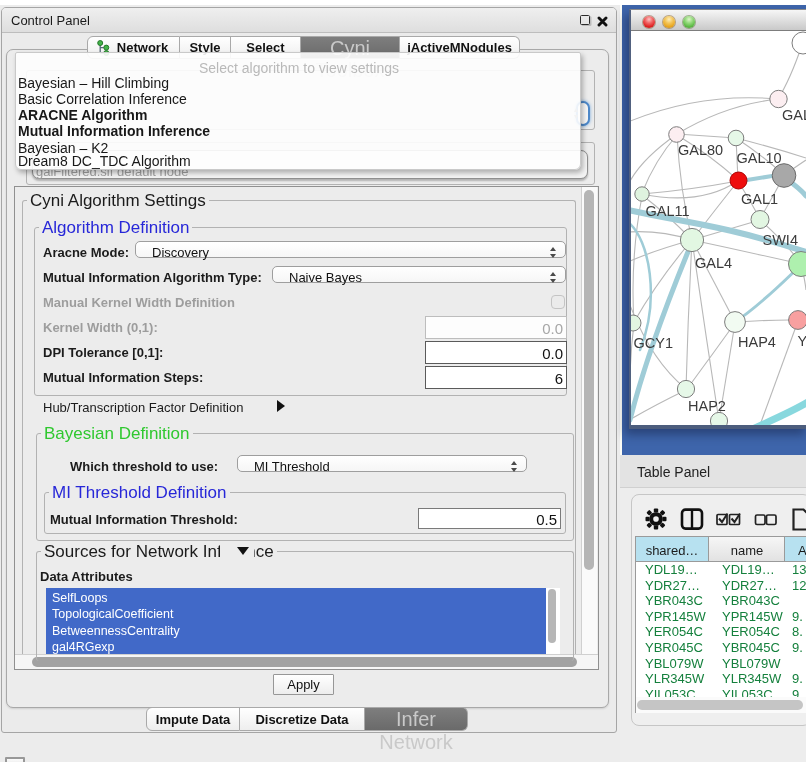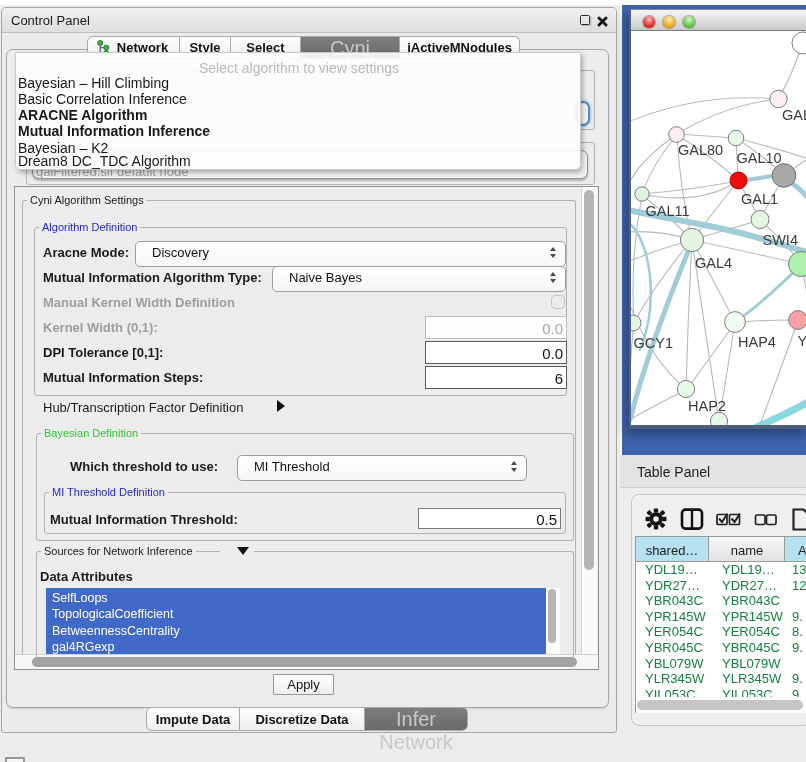--- a/index.html
+++ b/index.html
@@ -3,22 +3,22 @@
 <meta charset="utf-8">
 <style>
   * { margin:0; padding:0; box-sizing:border-box; }
   html,body { width:806px; height:762px; overflow:hidden; }
   body { position:relative; font-family:"Liberation Sans", sans-serif; background:#ececec; }
   .abs { position:absolute; }
   .b13 { font-size:13px; font-weight:bold; color:#1b1b1b; }
   .r13 { font-size:13px; color:#1b1b1b; }
   .dis { color:#9d9d9d !important; }
   .fieldset { position:absolute; border:1px solid #b2b2b2; border-radius:3px; }
-  .ftitle { position:absolute; background:#ececec; padding:0 3px; font-size:11px; line-height:13px; }
-  .combo { position:absolute; background:linear-gradient(#ffffff,#f6f6f6); border:1px solid #9e9e9e; border-radius:5px; height:26px; }
+  .ftitle { position:absolute; background:#ececec; padding:0 3px; font-size:17px; line-height:13px; }
+  .combo { position:absolute; background:linear-gradient(#ffffff,#f6f6f6); border:1px solid #9e9e9e; border-radius:5px; height:17px; }
   .combo .ct { position:absolute; left:16px; top:3px; font-size:13px; color:#111; }
   .stepper { position:absolute; right:8px; top:5px; width:7px; height:11px; }
   .stepper:before { content:""; position:absolute; top:0; left:0; border-left:3.5px solid transparent; border-right:3.5px solid transparent; border-bottom:4.5px solid #4a4a4a; }
   .stepper:after { content:""; position:absolute; bottom:0; left:0; border-left:3.5px solid transparent; border-right:3.5px solid transparent; border-top:4.5px solid #4a4a4a; }
   .tfield { position:absolute; background:#fff; border:1.5px solid #5a5a5a; height:23px; font-size:15px; color:#111; text-align:right; padding:3px 3px 0 0; }
   .tab { position:absolute; top:0; height:23px; background:linear-gradient(#ffffff,#eeeeee); border:1px solid #a9a9a9; border-left:none; font-size:13px; font-weight:bold; color:#111; text-align:center; line-height:22px; }
   .tr { position:relative; height:15.6px; }
   .tr .c1 { position:absolute; left:10px; }
   .tr .c2 { position:absolute; left:87px; }
   .tr .c3 { position:absolute; left:157px; }

